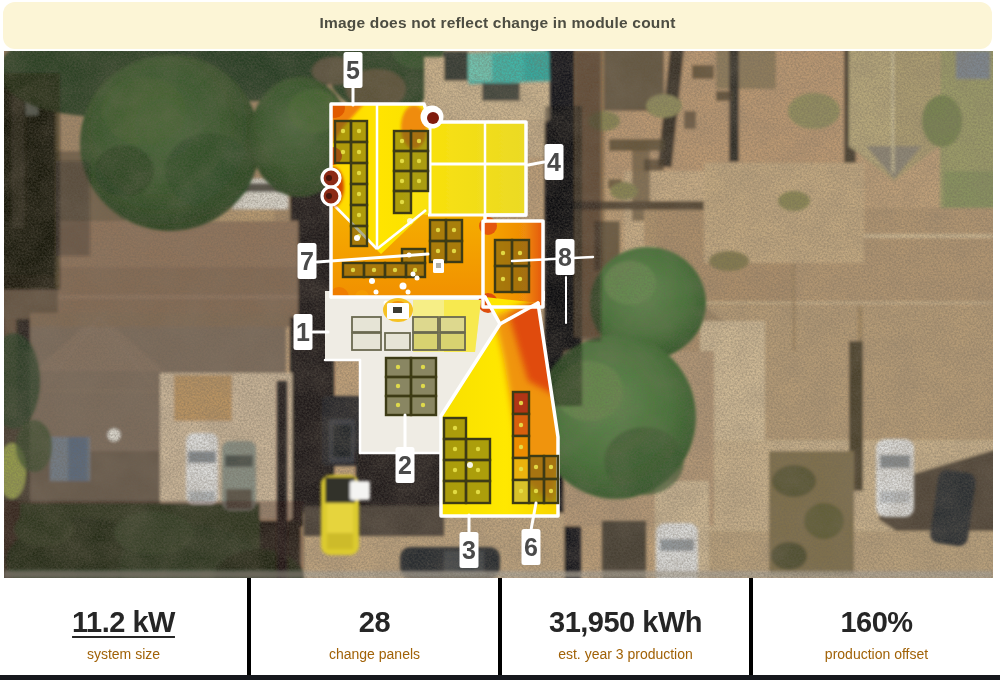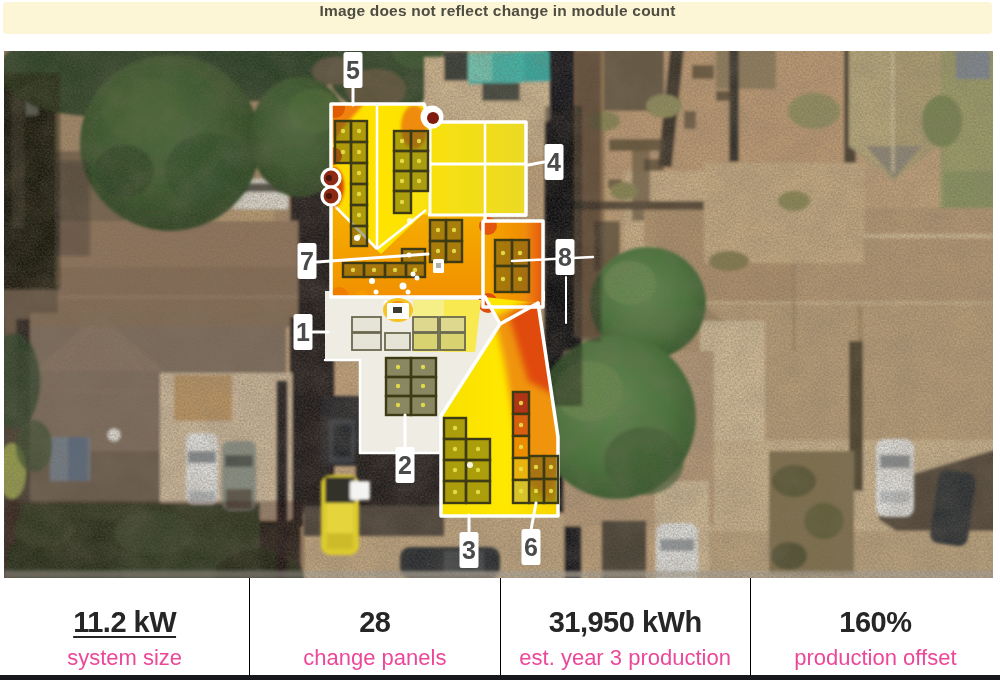--- a/index.html
+++ b/index.html
@@ -1,26 +1,26 @@
 <!DOCTYPE html>
 <html><head>
 <meta charset="utf-8">
 <style>
   html,body{margin:0;padding:0;}
   body{width:1000px;height:680px;background:#ffffff;font-family:"Liberation Sans", sans-serif;overflow:hidden;position:relative;}
-  .banner{position:absolute;left:3px;top:2px;width:989px;height:32px;background:#fcf5d6;border-radius:4px;
-          display:flex;justify-content:center;padding-bottom:6px;box-sizing:border-box;}
+  .banner{position:absolute;left:3px;top:2px;width:989px;height:47px;background:#fcf5d6;border-radius:12px;
+          display:flex;align-items:center;justify-content:center;padding-bottom:6px;box-sizing:border-box;}
   .banner span{font-size:15.5px;font-weight:bold;color:#4d4d42;letter-spacing:.2px;}
   .aerial{position:absolute;left:4px;top:51px;width:989px;height:527px;}
   .stats{position:absolute;left:0;top:578px;width:1000px;height:97px;background:#ffffff;display:flex;}
-  .cell{flex:1;display:flex;flex-direction:column;align-items:center;justify-content:flex-start;padding-top:30px;border-right:1px solid #000000;}
+  .cell{flex:1;display:flex;flex-direction:column;align-items:center;justify-content:flex-start;padding-top:30px;border-right:4px solid #000000;}
   .cell:last-child{border-right:none;}
   .num{font-size:29px;font-weight:bold;color:#262626;line-height:1;letter-spacing:-0.5px;}
   .num u{text-decoration:underline;text-underline-offset:4px;}
-  .lbl{font-size:22px;color:#ec4899;margin-top:10px;line-height:1;}
+  .lbl{font-size:14px;color:#a16207;margin-top:10px;line-height:1;}
   .botbar{position:absolute;left:0;top:675px;width:1000px;height:5px;background:#16181d;}
 </style>
 </head>
 <body>
   <div class="banner">
     <span>Image does not reflect change in module count</span>
   </div>
   <div class="aerial">
   <svg width="989" height="527" viewBox="0 0 989 527">
 

